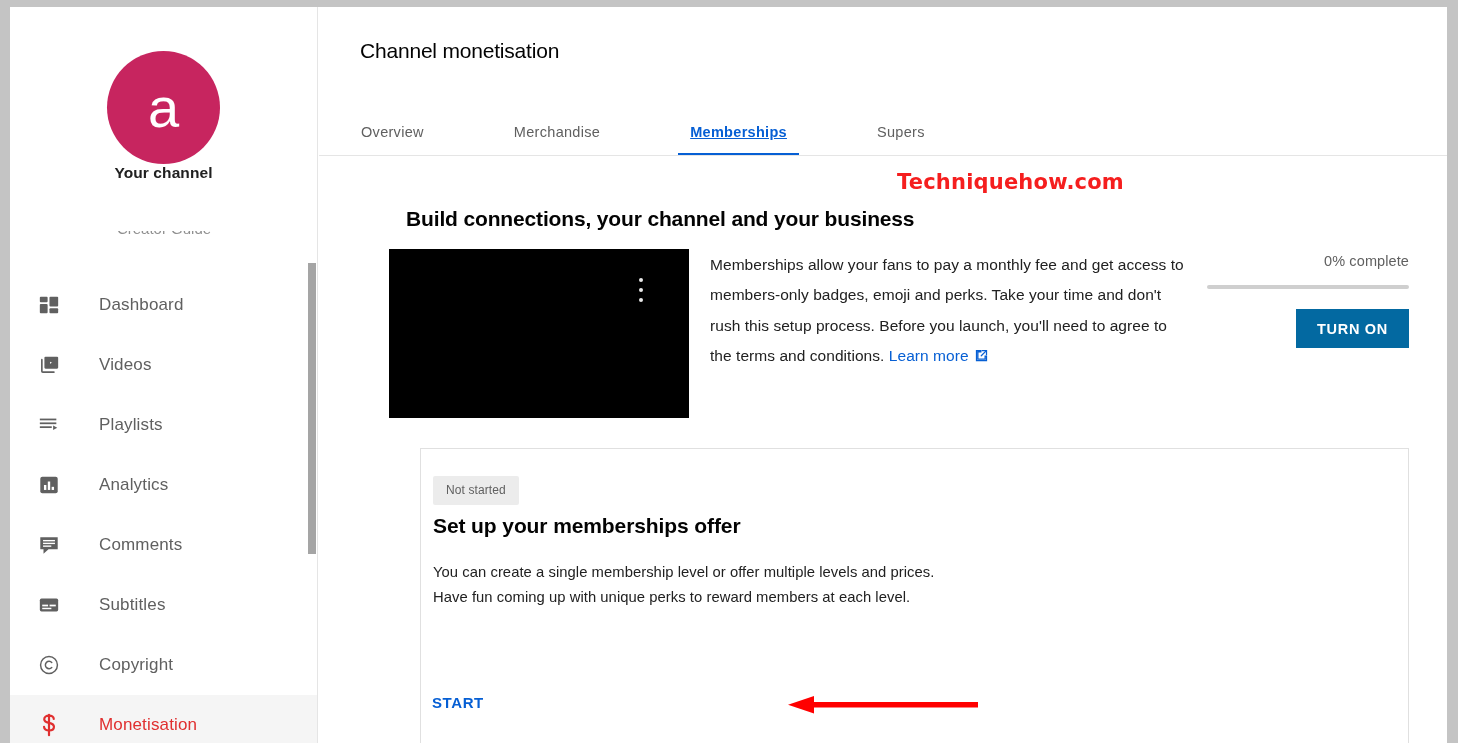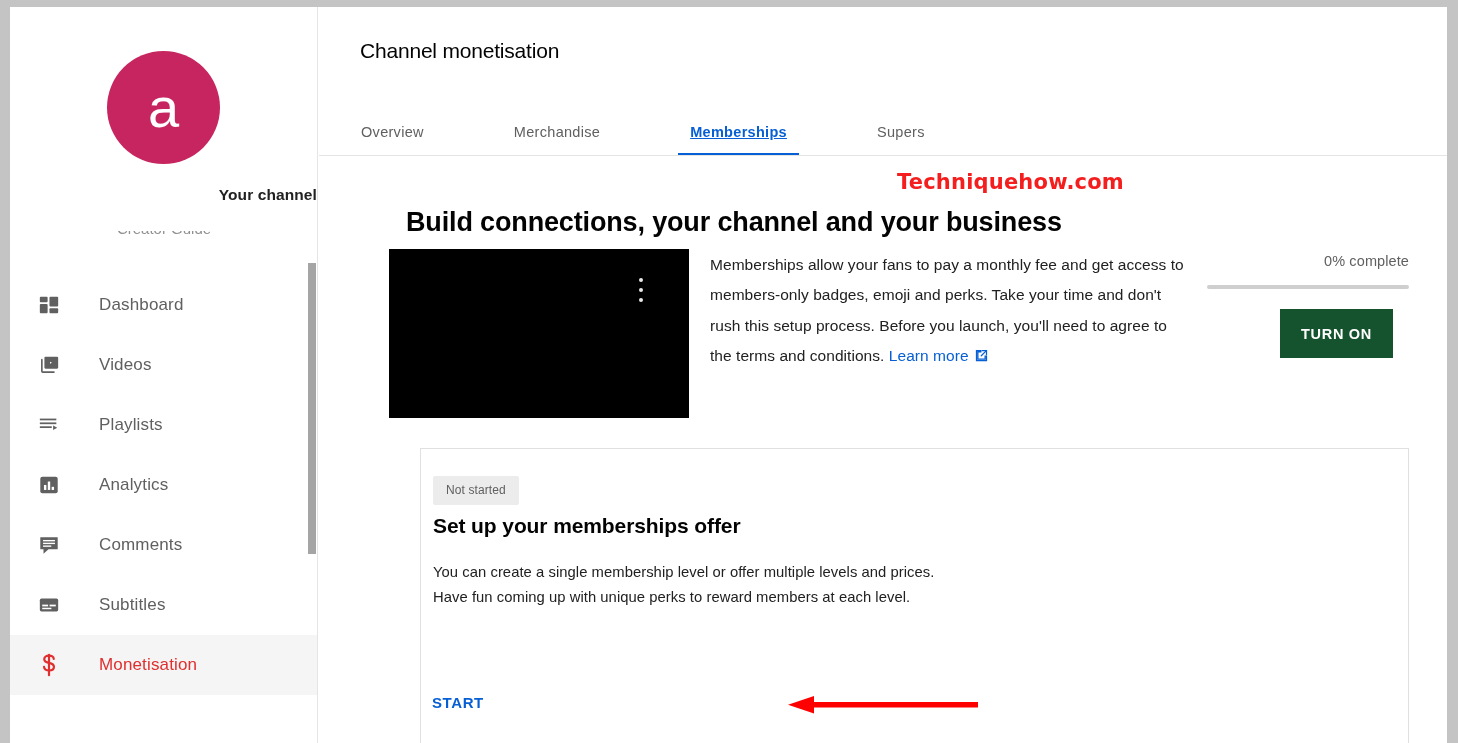--- a/index.html
+++ b/index.html
@@ -39,26 +39,24 @@
     margin: 0 auto;
     display: flex; align-items: center; justify-content: center;
     color: #fff;
     font-size: 56px;
     font-weight: 400;
     line-height: 1;
     font-family: "Liberation Sans", sans-serif;
     letter-spacing: 0;
   }
   #channel-name {
-    margin-top: 22px;
     font-size: 15.5px;
     font-weight: 700;
     color: #212121;
     letter-spacing: .1px;
-    text-align: right;
   }
   
   #creator-guide-clip {
     position: absolute;
     left: 0; top: 224px;
     width: 308px; height: 14px;
     overflow: hidden;
     text-align: center;
   }
   #creator-guide-clip span {
@@ -165,21 +163,21 @@
     font-weight: 700;
     color: #f51e1e;
     letter-spacing: .2px;
     font-family: "DejaVu Sans", sans-serif;
     margin-top: 12px;
   }
 
   #section-heading {
     position: absolute;
     left: 87px; top: 200px;
-    font-size: 27px;
+    font-size: 21px;
     font-weight: 600;
     color: #030303;
     letter-spacing: -.15px;
   }
 
   
   #video-thumb {
     position: absolute;
     left: 70px; top: 242px;
     width: 300px; height: 169px;
@@ -241,25 +239,25 @@
     overflow: hidden;
     cursor: pointer;
   }
   #progress-fill {
     height: 100%;
     background: #065fd4;
     width: 0%;
   }
   #turn-on-button {
     position: absolute;
-    right: 16px; top: 56px;
-    background: #14532d;
+    right: 0; top: 56px;
+    background: #0369a1;
     color: #ffffff;
     border: none;
-    height: 49px;
+    height: 39px;
     padding: 0 21px;
     font-size: 14.5px;
     font-weight: 700;
     letter-spacing: .7px;
     font-family: "Liberation Sans", sans-serif;
     cursor: pointer;
   }
 
   
   #offer-card {
@@ -402,20 +400,29 @@
           <svg width="22" height="22" viewBox="0 0 24 24">
             <rect x="2" y="5" width="20" height="14" rx="1.8" fill="currentColor"></rect>
             <rect x="4.6" y="11.6" width="6.4" height="1.9" fill="#ffffff"></rect>
             <rect x="12.6" y="11.6" width="6.8" height="1.9" fill="#ffffff"></rect>
             <rect x="4.6" y="15" width="10" height="1.6" fill="#ffffff"></rect>
           </svg>
         </span>
         <span class="nav-label">Subtitles</span>
       </div>
 
+      <div class="nav-item">
+        <span class="nav-icon">
+          <svg width="22" height="22" viewBox="0 0 24 24" fill="none" stroke="currentColor" stroke-width="1.6">
+            <circle cx="12" cy="12" r="9.2"></circle>
+            <path d="M15 9.3a4 4 0 1 0 0 5.4" stroke-linecap="round"></path>
+          </svg>
+        </span>
+        <span class="nav-label">Copyright</span>
+      </div>
 
       <div class="nav-item active">
         <span class="nav-icon">
           <svg width="22" height="24" viewBox="0 0 24 26" fill="none" stroke="currentColor" stroke-width="2.4" stroke-linecap="round" stroke-linejoin="round">
             <path d="M12 1.8v22.4"></path>
             <path d="M17.2 6.4c0-2.3-2.3-3.6-5.2-3.6s-5.2 1.4-5.2 3.9 2.4 3.4 5.2 4 5.4 1.4 5.4 4.2-2.6 4.1-5.4 4.1-5.4-1.4-5.4-4"></path>
           </svg>
         </span>
         <span class="nav-label">Monetisation</span>
       </div>

